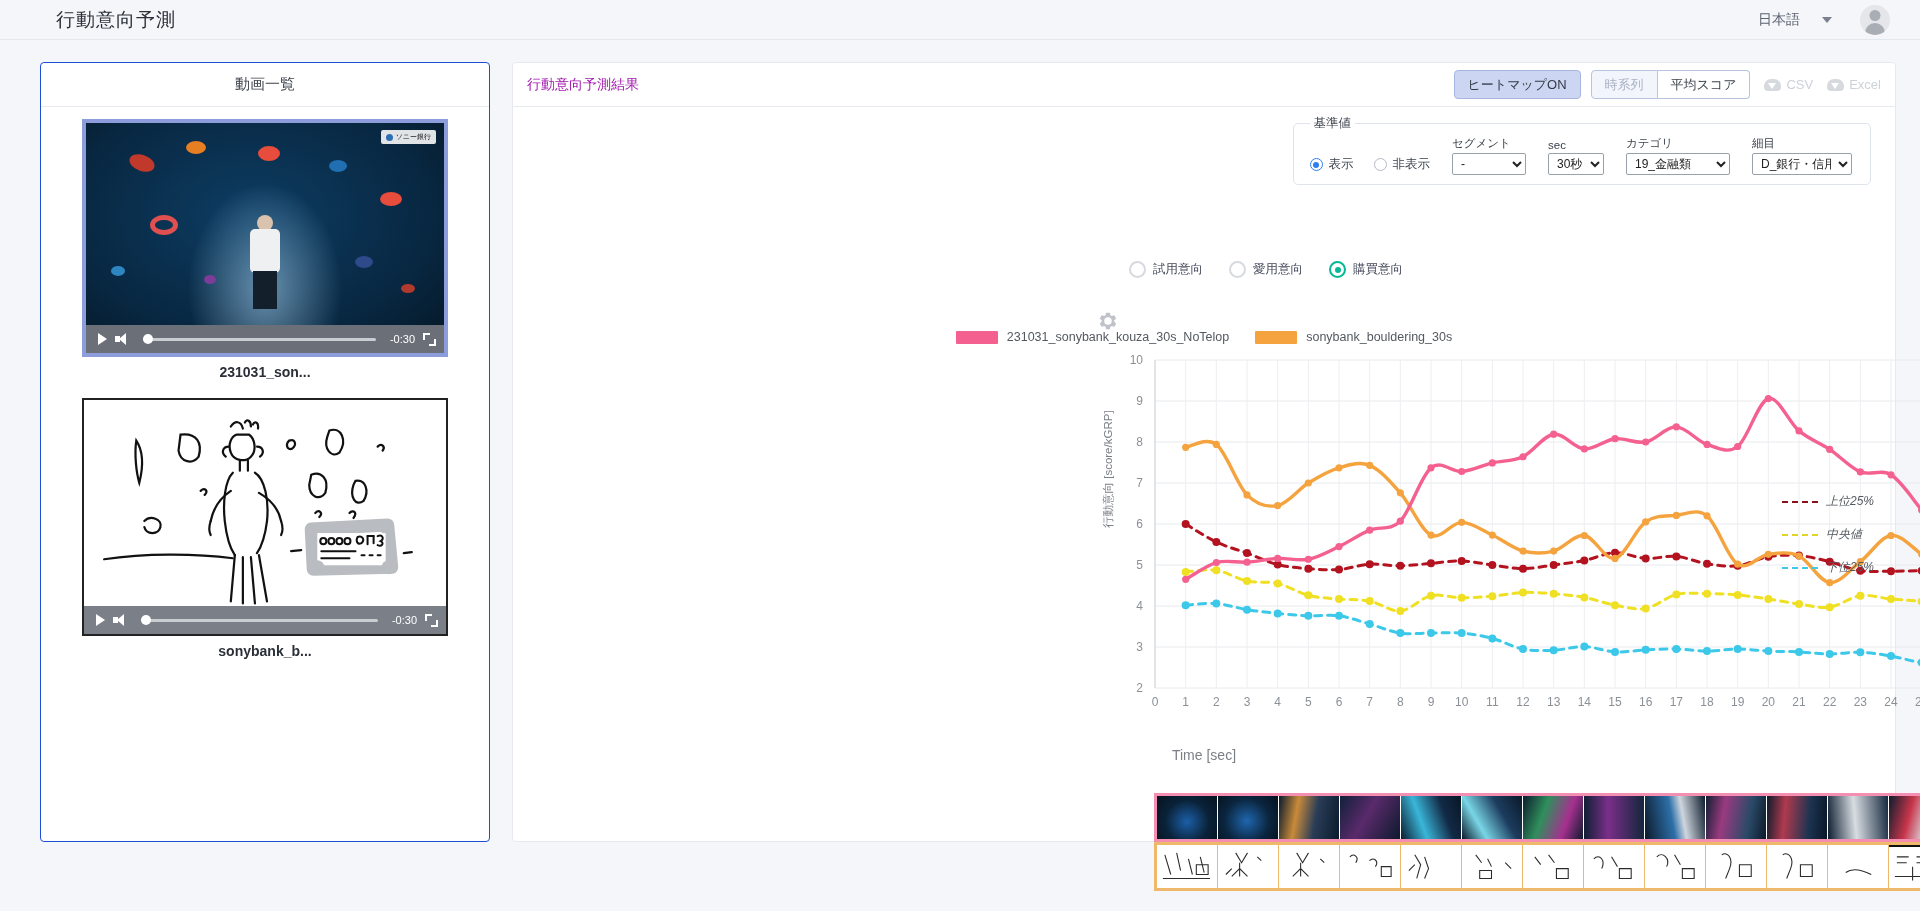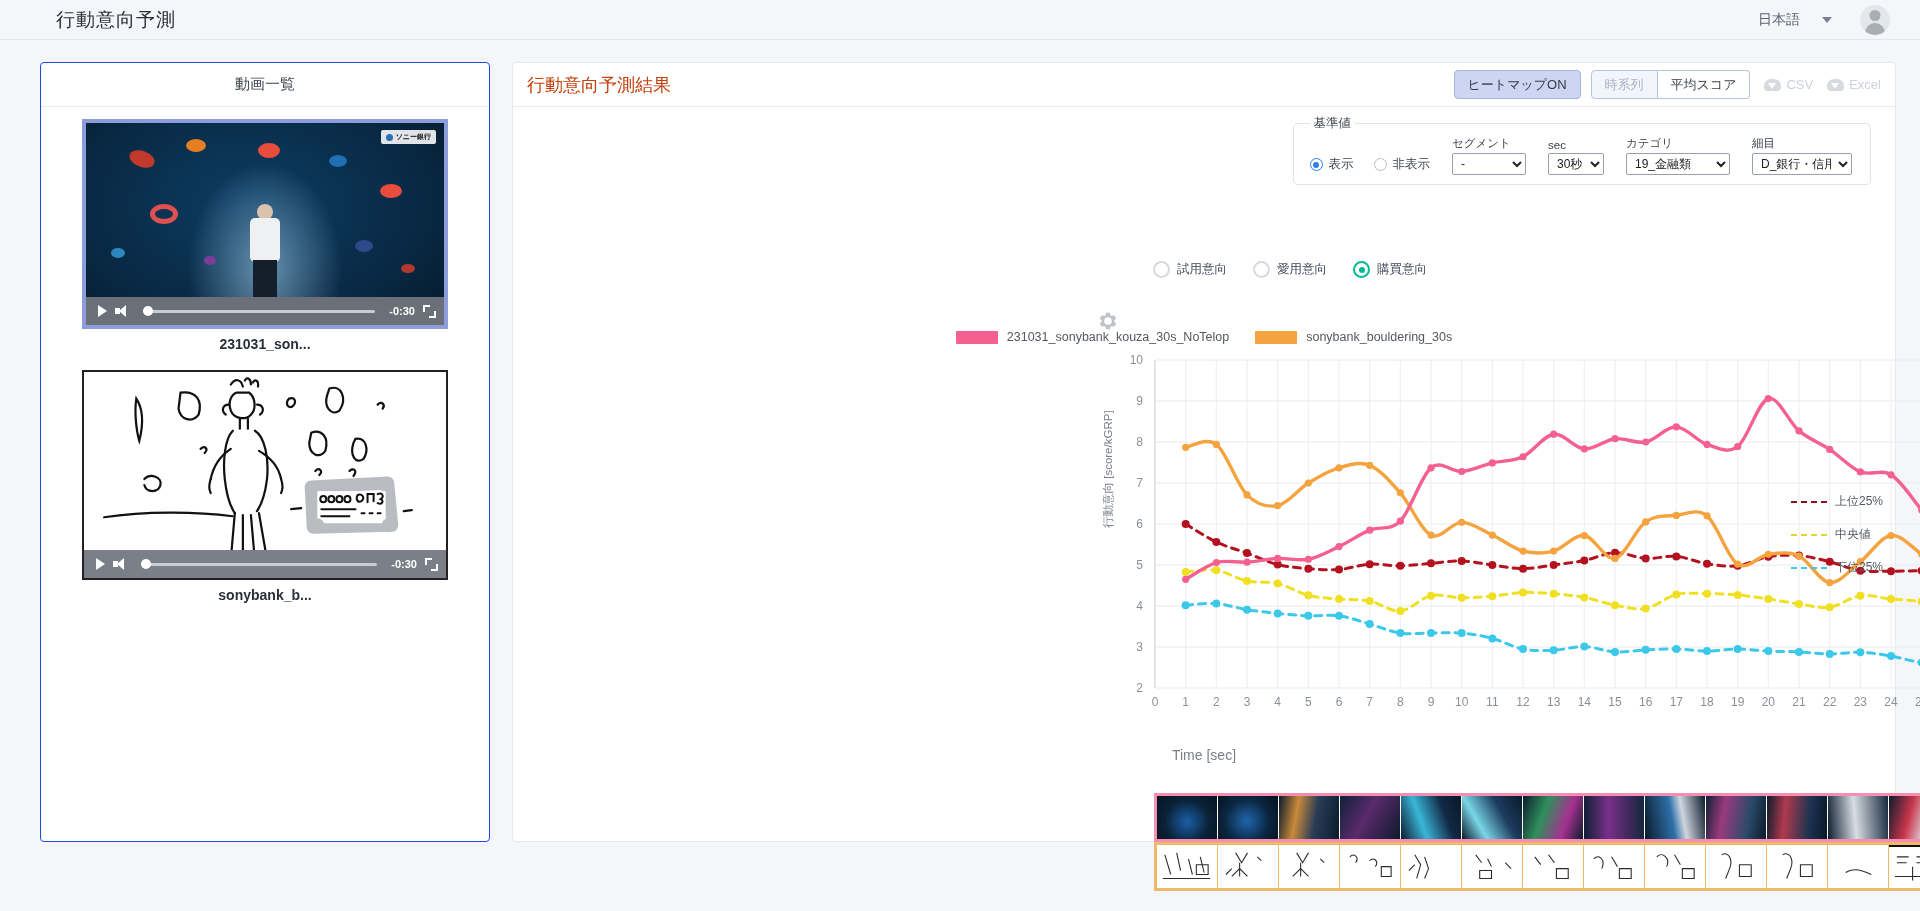--- a/index.html
+++ b/index.html
@@ -59,23 +59,23 @@
     height: 780px;
   }
   .panel-head {
     height: 44px; display: flex; align-items: center; justify-content: center;
     border-bottom: 1px solid #e6e9ef;
     font-size: 15px; color: #3c424c;
   }
   .video-list { padding: 12px 0 0 0; }
   .video-item { display: flex; flex-direction: column; align-items: center; }
   .video-card {
-    width: 366px; height: 210px;
+    width: 366px; height: 238px;
     border: 4px solid transparent; background: #a21caf;
-    position: relative; overflow: hidden; font-weight: bold;
+    position: relative; overflow: hidden;
   }
   .video-card.selected { border-color: #8d9ddb; }
   .video-card.plain { border: 2px solid #222; }
   .video-caption {
     font-size: 14px; font-weight: bold; color: #2a2f38;
     margin: 7px 0 18px 0;
   }
 
   
   .vid1 {
@@ -128,21 +128,21 @@
   
   .right-panel {
     flex: 1; background: #fff;
     border: 1px solid #e6e9ef; border-radius: 4px;
     height: 780px; position: relative;
   }
   .rp-head {
     height: 44px; display: flex; align-items: center;
     border-bottom: 1px solid #e6e9ef; padding: 0 14px;
   }
-  .rp-title { font-size: 18px; color: #c2410c; }
+  .rp-title { font-size: 14px; color: #a21caf; }
   .rp-actions { margin-left: auto; display: flex; align-items: center; gap: 0; }
   .btn {
     font-size: 13px; padding: 7px 13px; border: 1px solid #b9c3e0;
     background: #fff; color: #3c424c; cursor: pointer; line-height: 1;
   }
   .btn.primary { background: #ccd6f2; border-color: #a8b6df; color: #333a46; border-radius: 4px; }
   .btn.group-left { border-radius: 4px 0 0 4px; background: #f2f5fb; color: #aab2c4; border-color: #b9c3e0;}
   .btn.group-right { border-radius: 0 4px 4px 0; border-left: none; }
   .spacer-8 { width: 10px; }
   .dl-btn {
@@ -182,43 +182,43 @@
   .field-label { font-size: 11.5px; color: #3c424c; }
   .sel {
     font-size: 12px; color: #222; background: #fff;
     border: 1px solid #9aa0aa; border-radius: 2px;
     padding: 2px 4px; height: 22px;
     font-family: "Liberation Sans", sans-serif;
   }
 
   
   .intent-row {
-    position: absolute; left: 640px; top: 198px;
+    position: absolute; left: 616px; top: 198px;
     display: flex; align-items: center; gap: 26px;
   }
   .intent { display: flex; align-items: center; gap: 7px; font-size: 12.5px; color: #44495a; cursor: pointer;}
   .ird { width: 17px; height: 17px; border-radius: 50%; border: 2px solid #d6d9de; background: #fff; position: relative; flex: none;}
   .ird.on { border-color: #06b894; }
   .ird.on::after { content:""; position:absolute; left:3.5px; top:3.5px; width:6px;height:6px;border-radius:50%;background:#06b894;}
 
   
   .gear-btn { position: absolute; left: 585px; top: 248px; cursor: pointer; }
 
   
   .chart-wrap { position: absolute; left: 0; top: 275px; width: 100%; height: 400px; }
   .legend-top {
     position: absolute; left: 0; right: 0; top: -8px;
     display: flex; justify-content: center; align-items: center; gap: 26px;
   }
   .lg-item { display: flex; align-items: center; gap: 9px; font-size: 12.5px; color: #54595f; }
   .lg-swatch { width: 42px; height: 13px; border-radius: 1px; }
 
   .legend-right {
-    position: absolute; right: 12px; top: 155px;
-    display: flex; flex-direction: column; gap: 16px;
+    position: absolute; right: 21px; top: 155px;
+    display: flex; flex-direction: column; gap: 16px; font-style: italic;
   }
   .lgr-item { display: flex; align-items: center; gap: 8px; font-size: 12px; color: #54595f; }
   .lgr-dash { width: 36px; height: 0; border-top: 2.5px dashed; }
 
   .ylabel {
     position: absolute; left: 588px; top: 190px;
     font-size: 11.5px; color: #7b7f86;
     transform: rotate(-90deg); transform-origin: left top;
     white-space: nowrap;
   }

